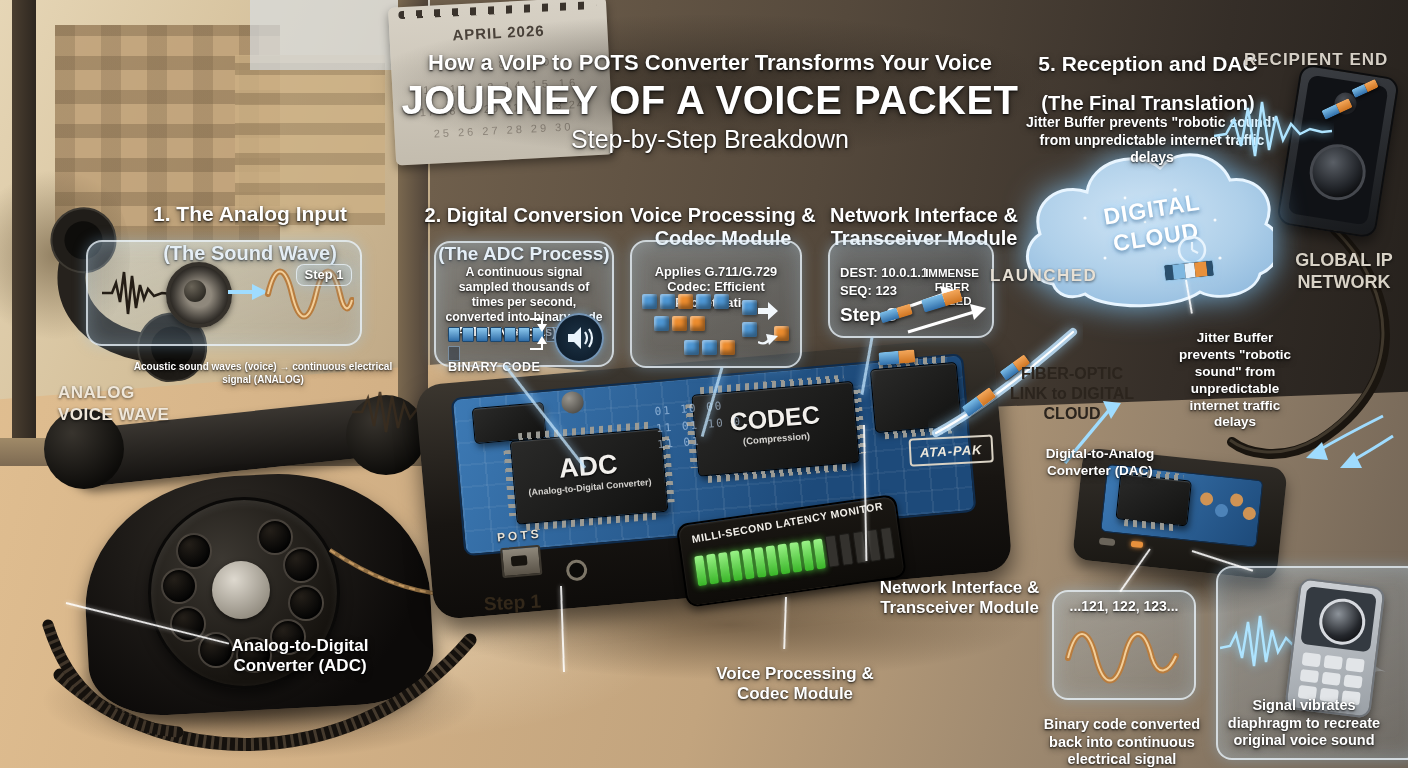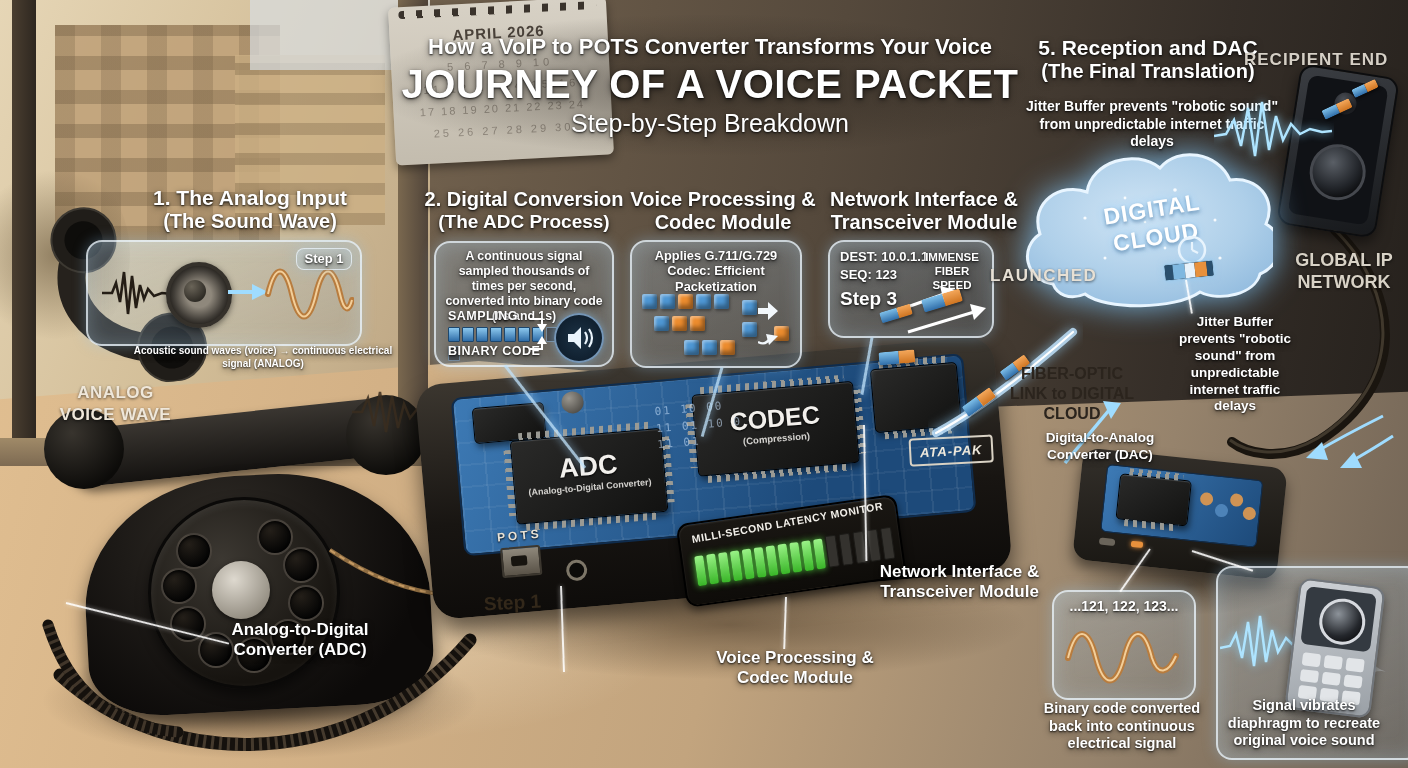--- a/index.html
+++ b/index.html
@@ -1,20 +1,20 @@
 <!DOCTYPE html>
 <html><head>
 <meta charset="utf-8">
 <style>
   html,body{margin:0;padding:0;background:#222;}
   .scene{position:relative;width:1408px;height:768px;overflow:hidden;
     font-family:"Liberation Sans",sans-serif;
     background:linear-gradient(100deg,#93805f 0%,#6f5f4c 30%,#55493c 55%,#352e28 80%,#221e1a 100%);}
   .abs{position:absolute;}
-  .txt{color:#fff;text-shadow:0 1px 2px rgba(0,0,0,.8),0 2px 6px rgba(0,0,0,.55);}
+  .txt{color:#fff;text-shadow:0 1px 2px rgba(0,0,0,.8),0 2px 6px rgba(0,0,0,.55);margin-top:16px;}
   .center{text-align:center;}
   .glass{background:linear-gradient(160deg,rgba(175,205,230,.30),rgba(110,145,175,.18));
     border:2px solid rgba(235,245,252,.78);border-radius:16px;
     box-shadow:0 0 14px rgba(150,200,240,.35),inset 0 0 20px rgba(200,230,250,.25);}
   .line{position:absolute;height:2px;background:rgba(255,255,255,.88);
     transform-origin:0 50%;box-shadow:0 0 4px rgba(255,255,255,.5);z-index:8;}
   .beam{position:absolute;height:3px;background:rgba(190,225,250,.8);
     transform-origin:0 50%;box-shadow:0 0 8px rgba(160,210,250,.8);z-index:7;}
   .cube{position:absolute;width:15px;height:15px;border-radius:2px;
     box-shadow:inset -3px -4px 4px rgba(0,0,0,.38),inset 2px 2px 3px rgba(255,255,255,.4),1px 2px 3px rgba(0,0,0,.35);}
@@ -129,21 +129,21 @@
     </svg>
 
     <svg class="abs" style="left:176px;top:14px;" width="90px" height="74" viewBox="0 0 90 74">
       <path d="M4,38 C11,8 21,8 28,38 C35,68 45,68 52,38 C59,8 69,8 76,38 C80,56 85,56 88,44" fill="none" stroke="#b87c3e" stroke-width="6" stroke-linecap="round"></path>
       <path d="M4,38 C11,8 21,8 28,38 C35,68 45,68 52,38 C59,8 69,8 76,38 C80,56 85,56 88,44" fill="none" stroke="#f3cf9a" stroke-width="2"></path>
     </svg>
     <div class="abs glass center txt" style="left:208px;top:6px;width:54px;height:20px;font-size:13px;font-weight:700;border-radius:8px;border-width:1.5px;line-height:20px;">Step 1</div>
   </div>
 
   <div class="abs center txt" style="left:128px;top:345px;width:270px;font-size:10px;font-weight:600;line-height:1.25;z-index:6;">Acoustic sound waves (voice) → continuous electrical signal (ANALOG)</div>
-  <div class="abs" style="left:58px;top:382px;width:115px;font-size:17px;font-weight:600;color:#efe7da;letter-spacing:.5px;line-height:1.3;z-index:6;text-shadow:0 1px 3px rgba(0,0,0,.6);text-align:center;">ANALOG VOICE WAVE</div>
+  <div class="abs" style="left:58px;top:382px;width:115px;font-size:17px;font-weight:600;color:#efe7da;letter-spacing:.5px;line-height:1.3;z-index:6;text-shadow:0 1px 3px rgba(0,0,0,.6);">ANALOG VOICE WAVE</div>
 
   <svg class="abs" style="left:44px;top:196px;transform:rotate(-6deg);z-index:5;" width="165" height="190" viewBox="0 0 165 190">
     <path d="M45,40 C8,85 35,148 120,158" fill="none" stroke="#26221d" stroke-width="28" stroke-linecap="round"></path>
     <circle cx="45" cy="40" r="32" fill="#201d19"></circle>
       <circle cx="45" cy="40" r="19" fill="#0e0d0b"></circle>
     <circle cx="122" cy="156" r="34" fill="#201d19"></circle>
       <circle cx="122" cy="156" r="21" fill="#0e0d0b"></circle>
     <circle cx="45" cy="40" r="32" fill="none" stroke="#3c3831" stroke-width="2"></circle>
     <circle cx="122" cy="156" r="34" fill="none" stroke="#3c3831" stroke-width="2"></circle>
   </svg>

